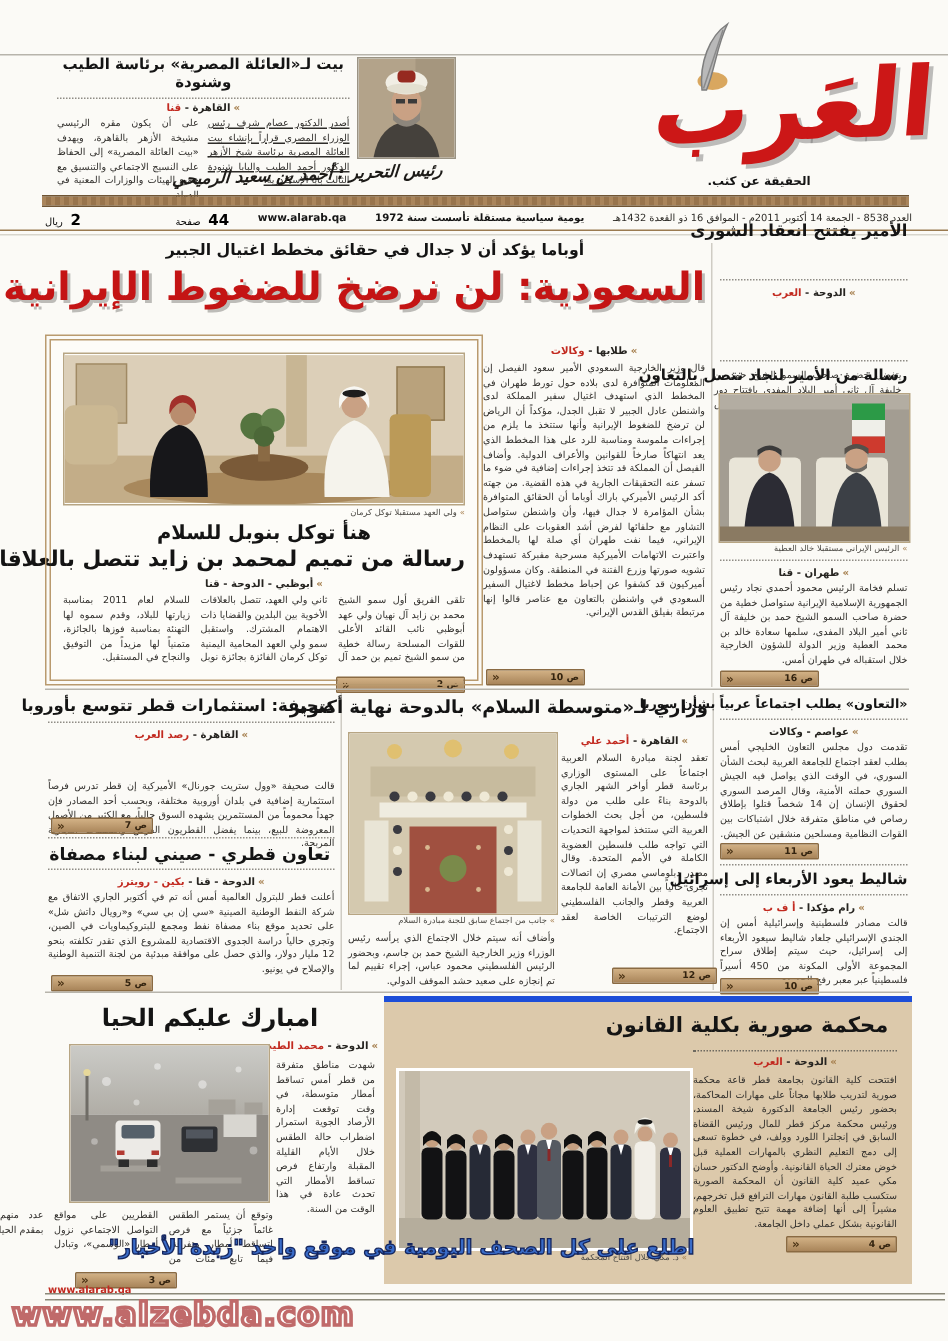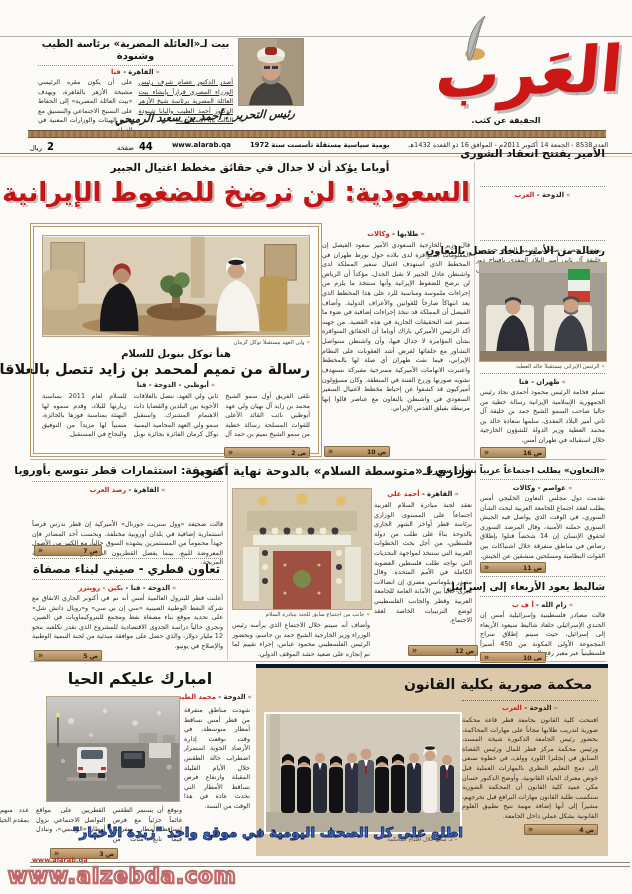--- a/index.html
+++ b/index.html
@@ -147,21 +147,21 @@
   <path d="M83,40 Q91,32 99,40 L99,36 Q91,30 83,36 Z" fill="#55504a"></path>
   <rect y="88" width="126" height="10" fill="#8a7a62"></rect>
 </svg>
 <div class="abs caption" style="left:479px;top:363px;width:126px;">
   <span class="bullet">»</span><span>الرئيس الإيراني مستقبلاً خالد العطية</span>
 </div>
 <div class="abs dotted" style="left:480px;top:373px;width:125px;"></div>
 <div class="abs kicker right" style="left:480px;top:378px;width:125px;">
   <span class="bullet">»</span><span>طهران - قنا</span><span class="red"></span>
 </div>
-<div class="abs body-text" style="left:480px;top:388px;width:125px;height:56px;">تسلم فخامة الرئيس محمود أحمدي نجاد رئيس الجمهورية الإسلامية الإيرانية رسالة خطية من حاليا صاحب السمو الشيخ حمد بن خليفة آل ثاني أمير البلاد المفدى، سلمها سعادة خالد بن محمد العطية وزير الدولة للشؤون الخارجية خلال استقباله في طهران أمس.</div>
+<div class="abs body-text" style="left:480px;top:388px;width:125px;height:56px;">تسلم فخامة الرئيس محمود أحمدي نجاد رئيس الجمهورية الإسلامية الإيرانية ستواصل خطية من حضرة صاحب السمو الشيخ حمد بن خليفة آل ثاني أمير البلاد المفدى، سلمها سعادة خالد بن محمد العطية وزير الدولة للشؤون الخارجية خلال استقباله في طهران أمس.</div>
 <div class="abs pagebar" style="left:480px;top:447px;width:58px;">
   <span class="pnum">ص 16</span>
   <span class="arrow">«</span>
 </div>
 
 <div class="abs kicker right" style="left:322px;top:230px;width:148px;">
   <span class="bullet">»</span><span>طلابها - </span><span class="red">وكالات</span>
 </div>
 <div class="abs body-text" style="left:322px;top:241px;width:148px;height:200px;">قال وزير الخارجية السعودي الأمير سعود الفيصل إن المعلومات المتوافرة لدى بلاده حول تورط طهران في المخطط الذي استهدف اغتيال سفير المملكة لدى واشنطن عادل الجبير لا تقبل الجدل، مؤكداً أن الرياض لن ترضخ للضغوط الإيرانية وأنها ستتخذ ما يلزم من إجراءات ملموسة ومناسبة للرد على هذا المخطط الذي يعد انتهاكاً صارخاً للقوانين والأعراف الدولية. وأضاف الفيصل أن المملكة قد تتخذ إجراءات إضافية في ضوء ما تسفر عنه التحقيقات الجارية في هذه القضية. من جهته أكد الرئيس الأميركي باراك أوباما أن الحقائق المتوافرة بشأن المؤامرة لا جدال فيها، وأن واشنطن ستواصل التشاور مع حلفائها لفرض أشد العقوبات على النظام الإيراني، فيما نفت طهران أي صلة لها بالمخطط واعتبرت الاتهامات الأميركية مسرحية مفبركة تستهدف تشويه صورتها وزرع الفتنة في المنطقة. وكان مسؤولون أميركيون قد كشفوا عن إحباط مخطط لاغتيال السفير السعودي في واشنطن بالتعاون مع عناصر قالوا إنها مرتبطة بفيلق القدس الإيراني.</div>
 <div class="abs pagebar" style="left:324px;top:446px;width:58px;">
@@ -188,21 +188,21 @@
     <circle cx="135" cy="55" r="7" fill="#4c6838"></circle>
     <rect x="220" y="40" width="28" height="56" rx="4" fill="#bb9a58"></rect>
     <path d="M176,96 Q174,52 196,44 Q218,50 220,96 Z" fill="#f5f3ec"></path>
     <circle cx="196" cy="34" r="8.5" fill="#c9a184"></circle>
     <path d="M186,36 Q184,22 196,21 Q208,22 206,36 Q202,27 196,27 Q190,27 186,36 Z" fill="#f8f7f2"></path>
     <ellipse cx="196" cy="26" rx="8" ry="2.6" fill="#1d1d1d"></ellipse>
   </svg>
   <div class="caption" style="margin-top:2px;">
     <span class="bullet">»</span><span>ولي العهد مستقبلاً توكل كرمان</span>
   </div>
-  <div class="hl right" style="font-size:10px;margin-top:3px;">هنأ توكل بنوبل للسلام</div>
+  <div class="hl right" style="font-size:13px;margin-top:3px;">هنأ توكل بنوبل للسلام</div>
   <div class="hl center" style="font-size:14.5px;white-space:nowrap;margin-top:2px;">رسالة من تميم لمحمد بن زايد تتصل بالعلاقات</div>
   <div class="kicker right" style="margin-top:4px;">
     <span class="bullet">»</span><span>أبوظبي - الدوحة - قنا</span>
   </div>
   <div class="body-text" style="margin-top:3px;height:52px;column-count:3;column-gap:7px;">تلقى الفريق أول سمو الشيخ محمد بن زايد آل نهيان ولي عهد أبوظبي نائب القائد الأعلى للقوات المسلحة رسالة خطية من سمو الشيخ تميم بن حمد آل ثاني ولي العهد، تتصل بالعلاقات الأخوية بين البلدين والقضايا ذات الاهتمام المشترك. واستقبل سمو ولي العهد المحامية اليمنية توكل كرمان الفائزة بجائزة نوبل للسلام لعام 2011 بمناسبة زيارتها للبلاد، وقدم سموه لها التهنئة بمناسبة فوزها بالجائزة، متمنياً لها مزيداً من التوفيق والنجاح في المستقبل.</div>
   <div class="pagebar" style="width:78px;margin-top:3px;">
     <span class="pnum">ص 2</span>
     <span class="arrow">«</span>
   </div>
 </div>
@@ -283,21 +283,21 @@
 </div>
 <div class="abs body-text" style="left:480px;top:494px;width:125px;height:66px;">تقدمت دول مجلس التعاون الخليجي أمس بطلب لعقد اجتماع للجامعة العربية لبحث الشأن السوري، في الوقت الذي يواصل فيه الجيش السوري حملته الأمنية، وقال المرصد السوري لحقوق الإنسان إن 14 شخصاً قتلوا بإطلاق رصاص في مناطق متفرقة خلال اشتباكات بين القوات النظامية ومسلحين منشقين عن الجيش.</div>
 <div class="abs pagebar" style="left:480px;top:562px;width:58px;">
   <span class="pnum">ص 11</span>
   <span class="arrow">«</span>
 </div>
 <div class="abs dotted" style="left:480px;top:576px;width:125px;"></div>
 <div class="abs hl right" style="left:478px;top:581px;width:127px;font-size:10px;white-space:nowrap;">شاليط يعود الأربعاء إلى إسرائيل</div>
 <div class="abs dotted" style="left:480px;top:596px;width:125px;"></div>
 <div class="abs kicker right" style="left:480px;top:601px;width:125px;">
-  <span class="bullet">»</span><span>رام الله - </span><span class="red">أ ف ب</span>
+  <span class="bullet">»</span><span>رام مؤكدا - </span><span class="red">أ ف ب</span>
 </div>
 <div class="abs body-text" style="left:480px;top:611px;width:125px;height:40px;">قالت مصادر فلسطينية وإسرائيلية أمس إن الجندي الإسرائيلي جلعاد شاليط سيعود الأربعاء إلى إسرائيل، حيث سيتم إطلاق سراح المجموعة الأولى المكونة من 450 أسيراً فلسطينياً عبر معبر رفح الحدودي.</div>
 <div class="abs pagebar" style="left:480px;top:652px;width:58px;">
   <span class="pnum">ص 10</span>
   <span class="arrow">«</span>
 </div>
 
 <div class="abs hline" style="left:30px;top:661px;width:576px;"></div>
 
 <div class="abs hl center" style="left:40px;top:669px;width:200px;font-size:16px;white-space:nowrap;">امبارك عليكم الحيا</div>
@@ -337,21 +337,21 @@
   <circle cx="16" cy="64" r="2.2" fill="#ffffff" opacity="0.35"></circle>
 </svg>
 <div class="abs body-text" style="left:184px;top:706px;width:66px;height:96px;">شهدت مناطق متفرقة من قطر أمس تساقط أمطار متوسطة، في وقت توقعت إدارة الأرصاد الجوية استمرار اضطراب حالة الطقس خلال الأيام القليلة المقبلة وارتفاع فرص تساقط الأمطار التي تحدث عادة في هذا الوقت من السنة.</div>
 <div class="abs body-text" style="left:36px;top:806px;width:146px;height:40px;column-count:2;column-gap:7px;">وتوقع أن يستمر الطقس غائماً جزئياً مع فرص لتساقط أمطار متفرقة، فيما تابع مئات من القطريين على مواقع التواصل الاجتماعي نزول أمطار «الوسمي»، وتبادل عدد منهم صور التهنئة بمقدم الحيا.</div>
 <div class="abs pagebar" style="left:50px;top:848px;width:60px;">
   <span class="pnum">ص 3</span>
   <span class="arrow">«</span>
 </div>
 <div class="abs ltr" style="left:32px;top:856px;font-size:6.6px;font-weight:bold;color:#c22a20;">www.alarab.qa</div>
 
-<div class="abs" style="left:256px;top:664px;width:352px;height:192px;background:#dcc9ab;border-top:4px solid #0f172a;box-sizing:border-box;">
+<div class="abs" style="left:256px;top:664px;width:352px;height:192px;background:#dcc9ab;border-top:4px solid #1d4ed8;box-sizing:border-box;">
   <div class="abs hl right" style="right:10px;top:8px;width:200px;font-size:14px;white-space:nowrap;">محكمة صورية بكلية القانون</div>
   <div class="abs dotted" style="right:10px;top:32px;width:136px;border-top-color:#6e6a60;"></div>
   <div class="abs kicker right" style="right:10px;top:36px;width:136px;">
     <span class="bullet">»</span><span>الدوحة - </span><span class="red">العرب</span>
   </div>
   <svg class="abs photo" style="left:8px;top:44px;border:2px solid #fff;" width="194" height="118" viewBox="0 0 194 118">
     <rect width="194" height="118" fill="#d2cabb"></rect>
     <rect x="4" width="10" height="100" fill="#c3baa8"></rect>
     <rect y="98" width="194" height="20" fill="#b5ad9c"></rect>
     <g>

